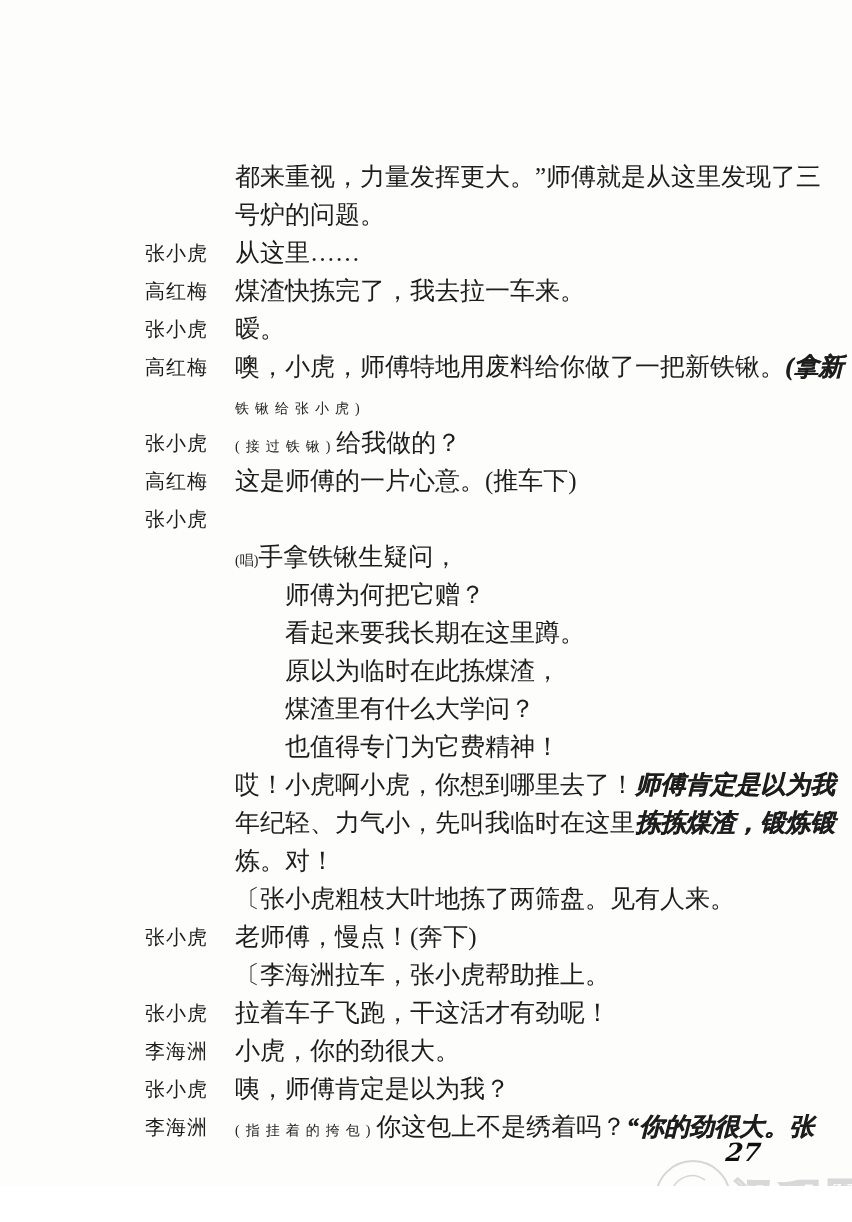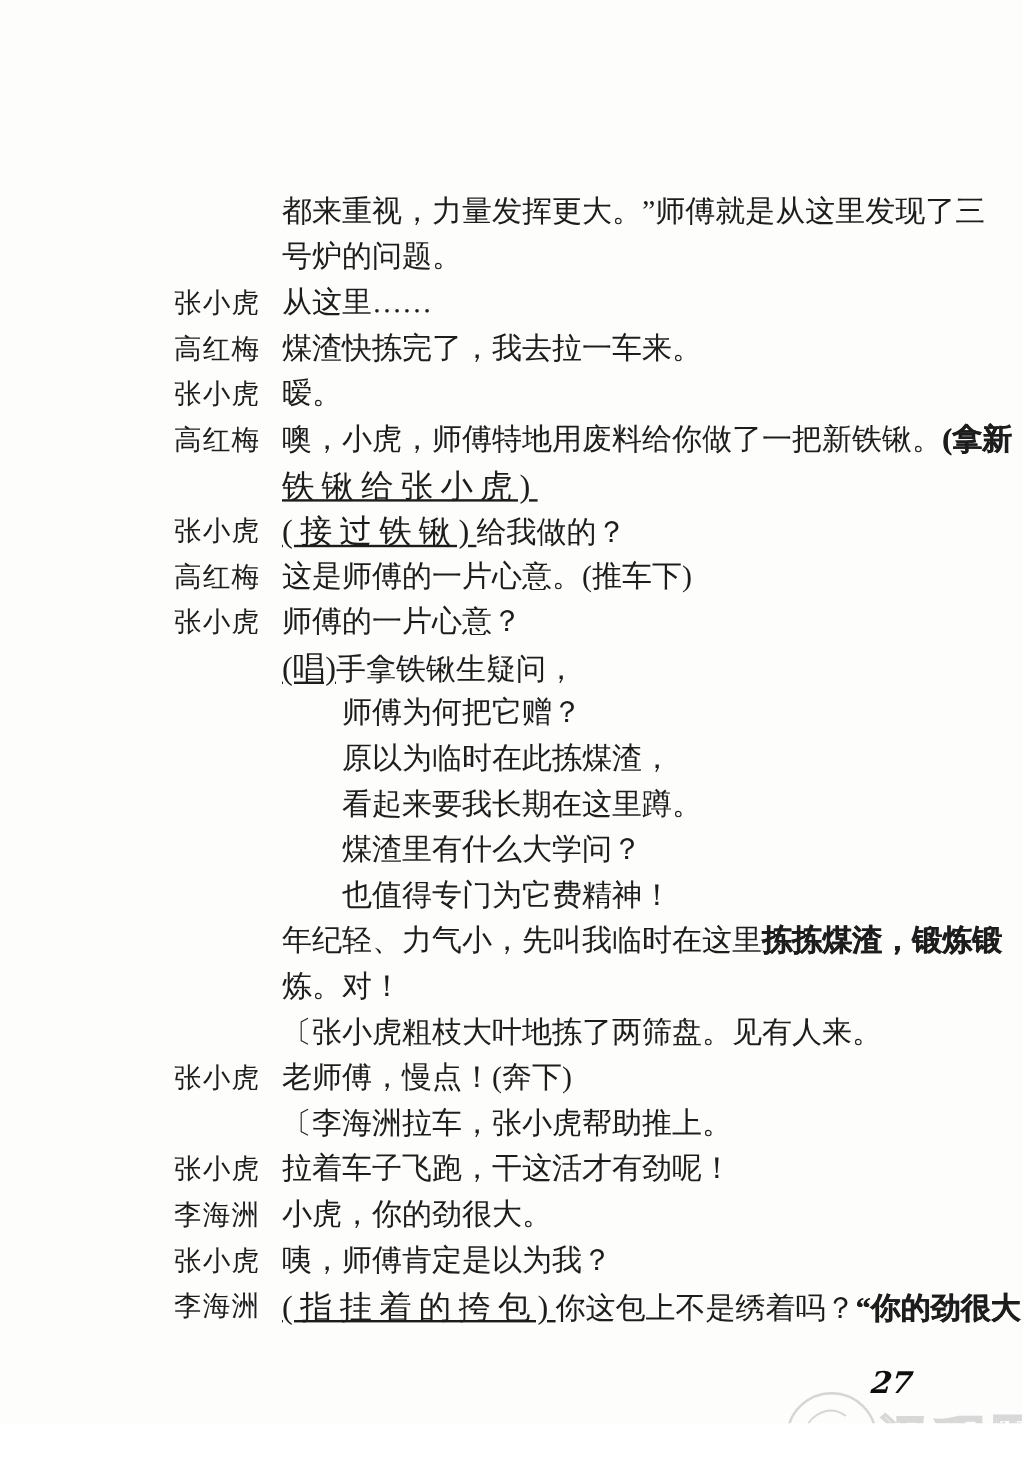--- a/index.html
+++ b/index.html
@@ -28,39 +28,39 @@
     width:707px;
   }
   .row{
     display:flex;
     height:38px;
     line-height:38px;
     white-space:nowrap;
   }
   .speaker{
     flex:0 0 90px;
-    font-size:23px;
+    font-size:20px;
     color:var(--ink);
     letter-spacing:1px;
   }
   .dialogue{
     flex:1 1 auto;
     font-size:25px;
     color:var(--ink);
   }
   .dialogue.song{
     padding-left:50px;
   }
   .seg.b{
     font-weight:700;
     text-shadow:0.4px 0 0 var(--ink);
+    font-style:italic;
   }
   .seg.sm{
-    font-size:27px;
-    text-decoration:underline;
+    font-size:14px;
   }
   .seg.sp{
     letter-spacing:6px;
   }
   .page-number{
     position:absolute;
     left:726px;
     top:1138px;
     font-size:25px;
     font-weight:700;
@@ -125,45 +125,48 @@
       <div class="row">
         <span class="speaker">张小虎</span>
         <span class="dialogue"><span class="seg sm sp">(接过铁锹)</span><span class="seg">给我做的？</span></span>
       </div>
       <div class="row">
         <span class="speaker">高红梅</span>
         <span class="dialogue"><span class="seg">这是师傅的一片心意。(推车下)</span></span>
       </div>
       <div class="row">
         <span class="speaker">张小虎</span>
-        <span class="dialogue"><span class="seg">师傅的一片心意？</span></span>
       </div>
       <div class="row">
         <span class="speaker"></span>
         <span class="dialogue"><span class="seg sm">(唱)</span><span class="seg">手拿铁锹生疑问，</span></span>
       </div>
       <div class="row">
         <span class="speaker"></span>
         <span class="dialogue song"><span class="seg">师傅为何把它赠？</span></span>
       </div>
       <div class="row">
         <span class="speaker"></span>
+        <span class="dialogue song"><span class="seg">看起来要我长期在这里蹲。</span></span>
+      </div>
+      <div class="row">
+        <span class="speaker"></span>
         <span class="dialogue song"><span class="seg">原以为临时在此拣煤渣，</span></span>
       </div>
       <div class="row">
         <span class="speaker"></span>
-        <span class="dialogue song"><span class="seg">看起来要我长期在这里蹲。</span></span>
-      </div>
-      <div class="row">
-        <span class="speaker"></span>
         <span class="dialogue song"><span class="seg">煤渣里有什么大学问？</span></span>
       </div>
       <div class="row">
         <span class="speaker"></span>
         <span class="dialogue song"><span class="seg">也值得专门为它费精神！</span></span>
+      </div>
+      <div class="row">
+        <span class="speaker"></span>
+        <span class="dialogue"><span class="seg">哎！小虎啊小虎，你想到哪里去了！</span><span class="seg b">师傅肯定是以为我</span></span>
       </div>
       <div class="row">
         <span class="speaker"></span>
         <span class="dialogue"><span class="seg">年纪轻、力气小，先叫我临时在这里</span><span class="seg b">拣拣煤渣，锻炼锻</span></span>
       </div>
       <div class="row">
         <span class="speaker"></span>
         <span class="dialogue"><span class="seg">炼。对！</span></span>
       </div>
       <div class="row">

